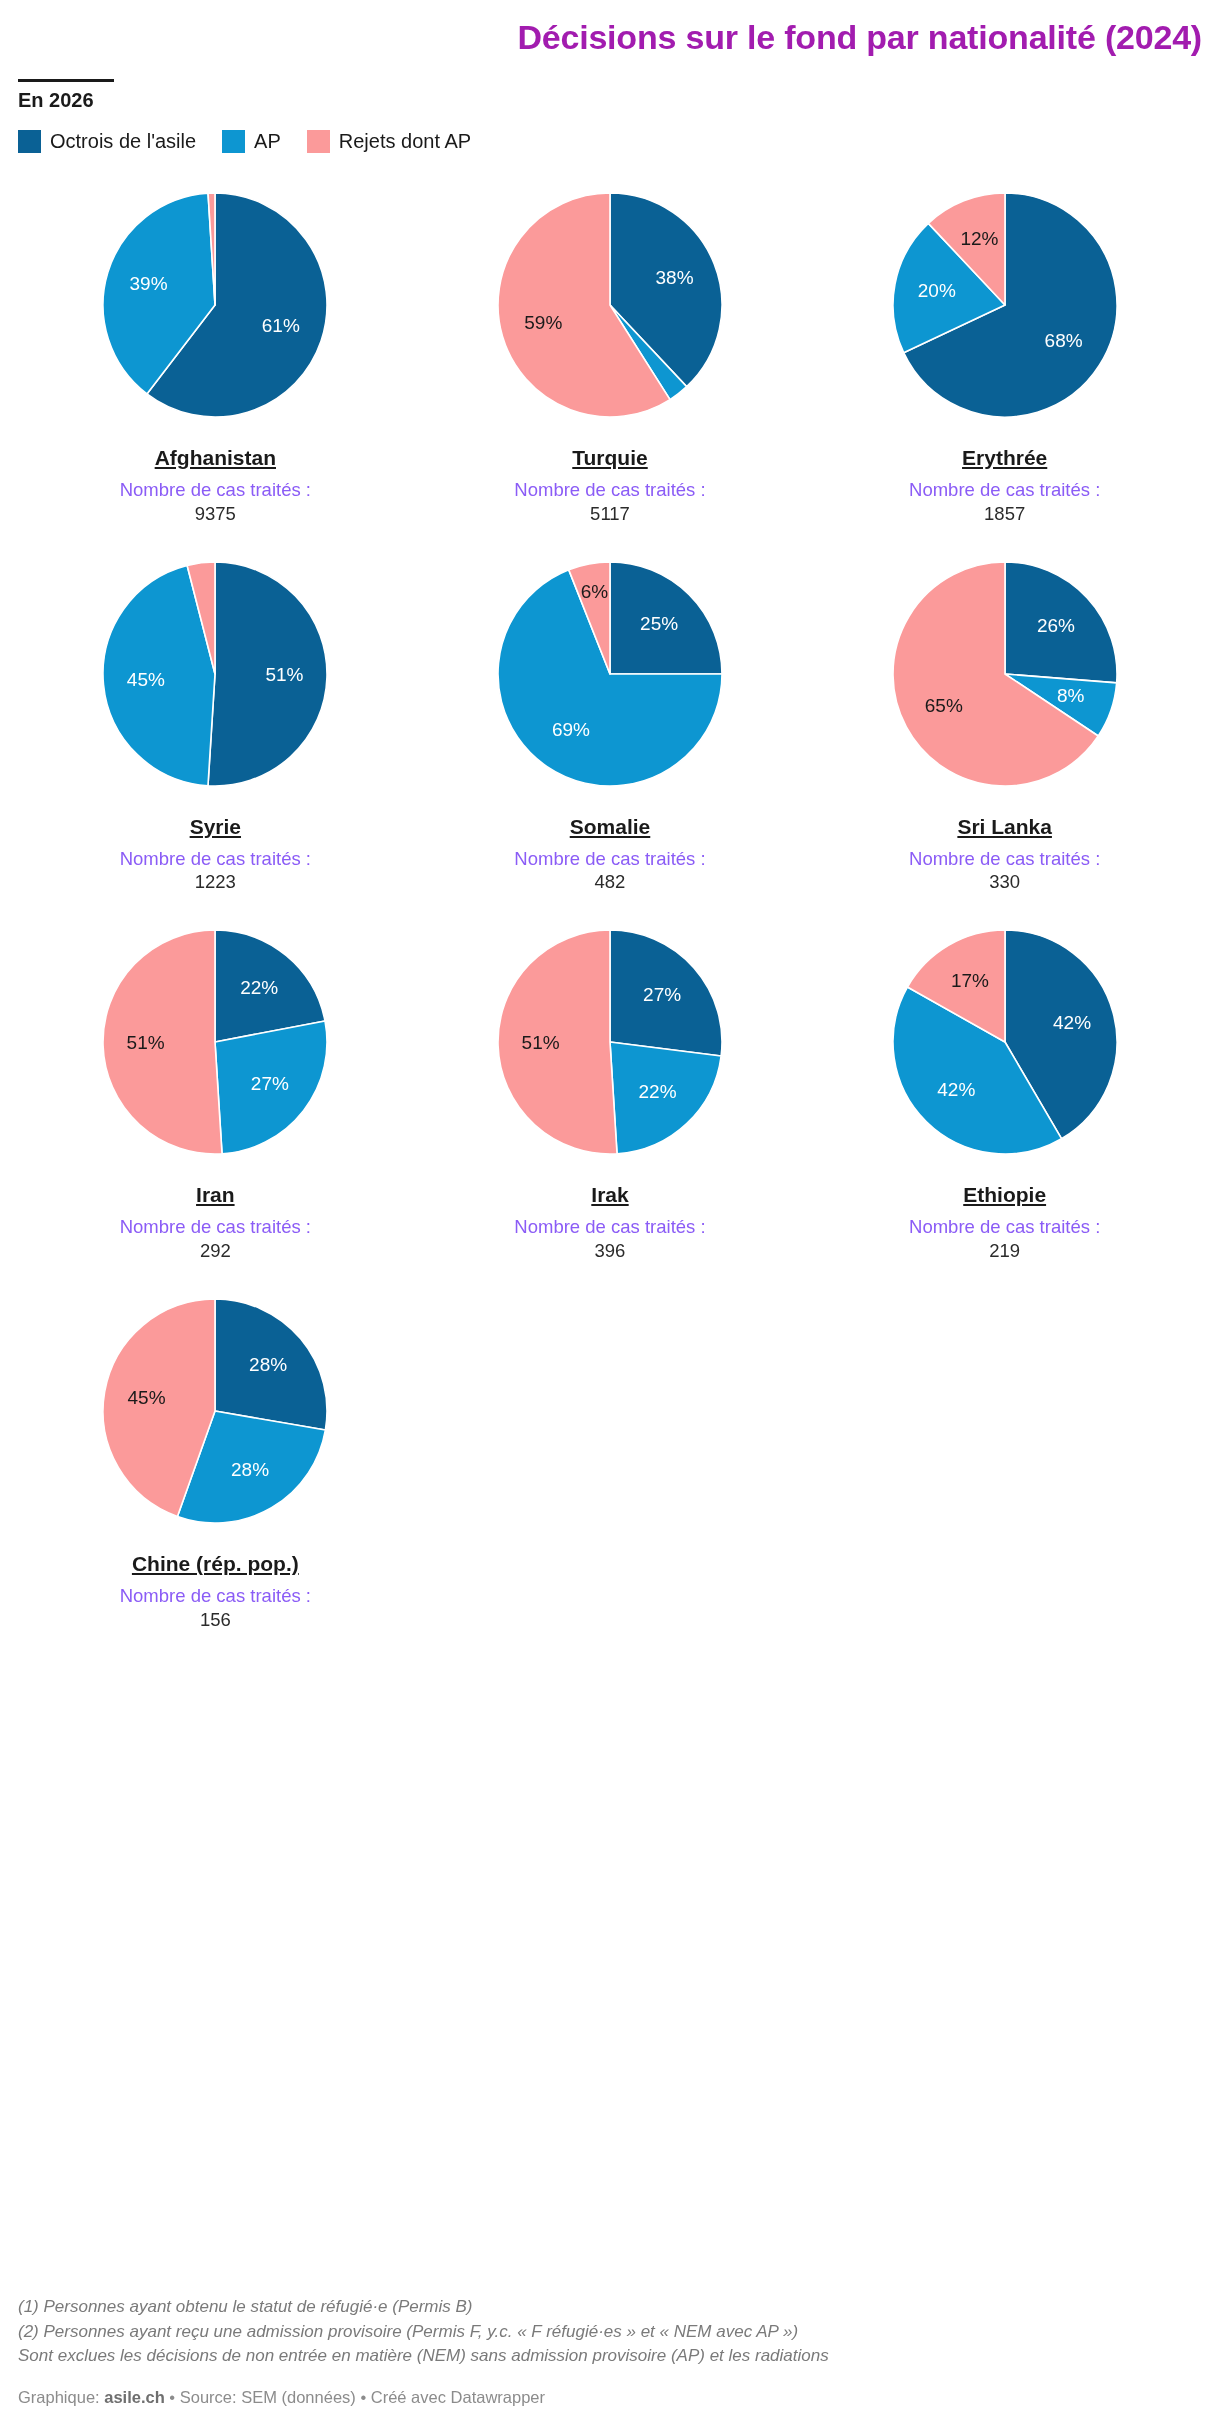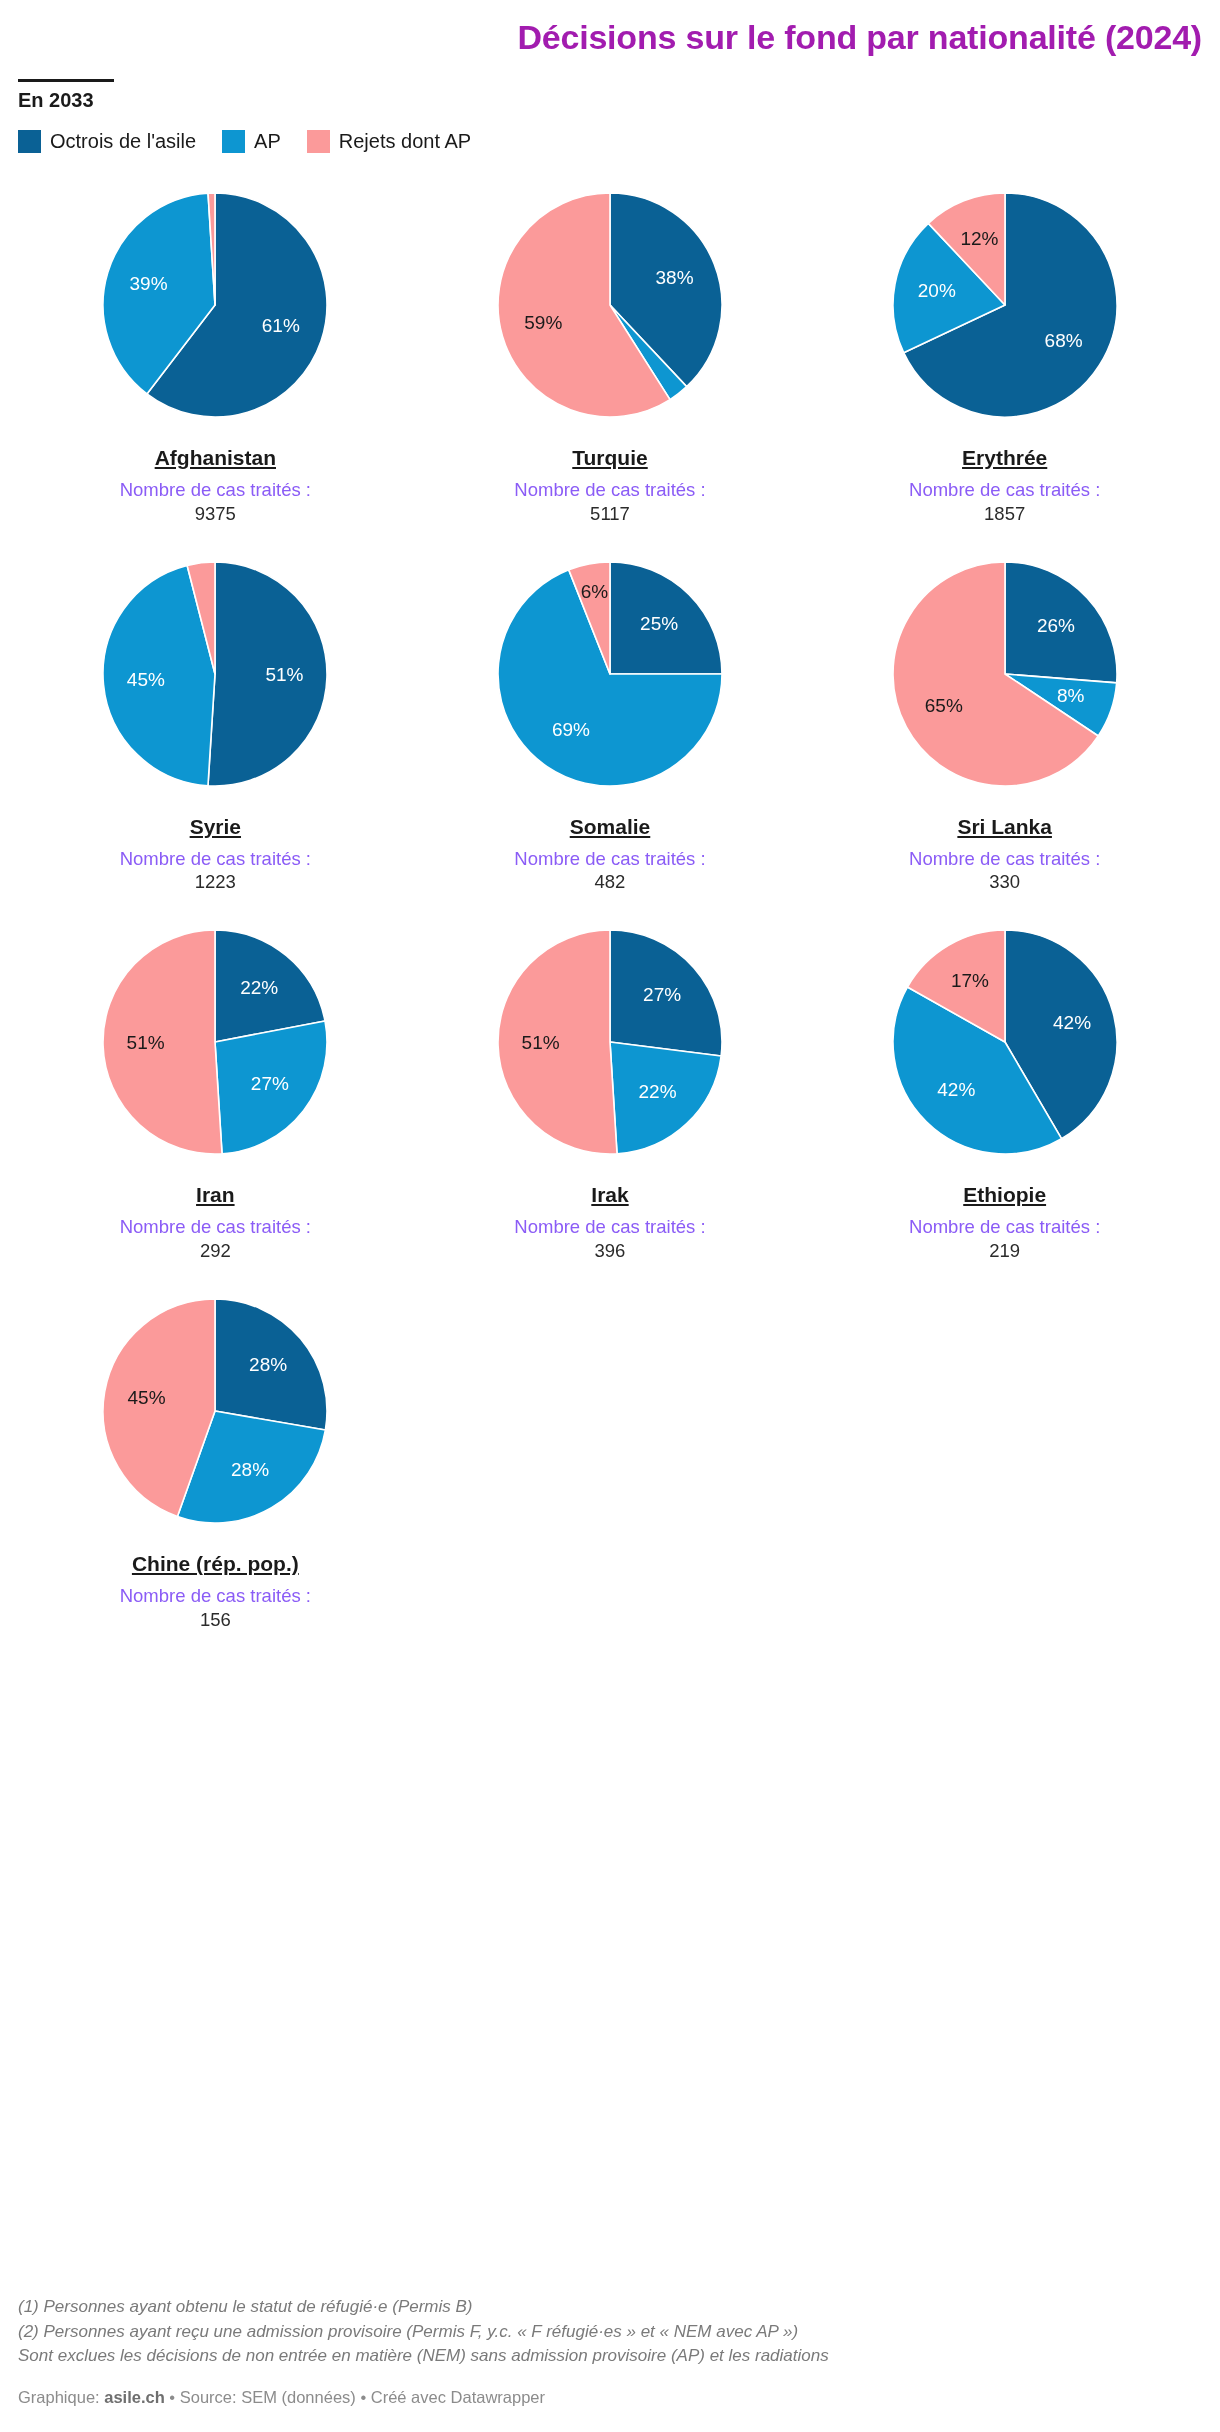--- a/index.html
+++ b/index.html
@@ -161,21 +161,21 @@
 </style>
 </head>
 <body>
 
 <div class="page">
 
   <h1 id="chart-title">Décisions sur le fond par nationalité (2024)</h1>
 
 
   <div class="divider-rule"></div>
-  <div id="period-label">En 2033</div>
+  <div id="period-label">En 2026</div>
 
   <div id="legend">
       <div class="legend-item">
         <span class="legend-swatch" style="background: rgb(10, 97, 149);"></span>
         <span class="legend-label">Octrois de l'asile</span>
       </div>
       <div class="legend-item">
         <span class="legend-swatch" style="background: rgb(13, 150, 209);"></span>
         <span class="legend-label">AP</span>
       </div>

